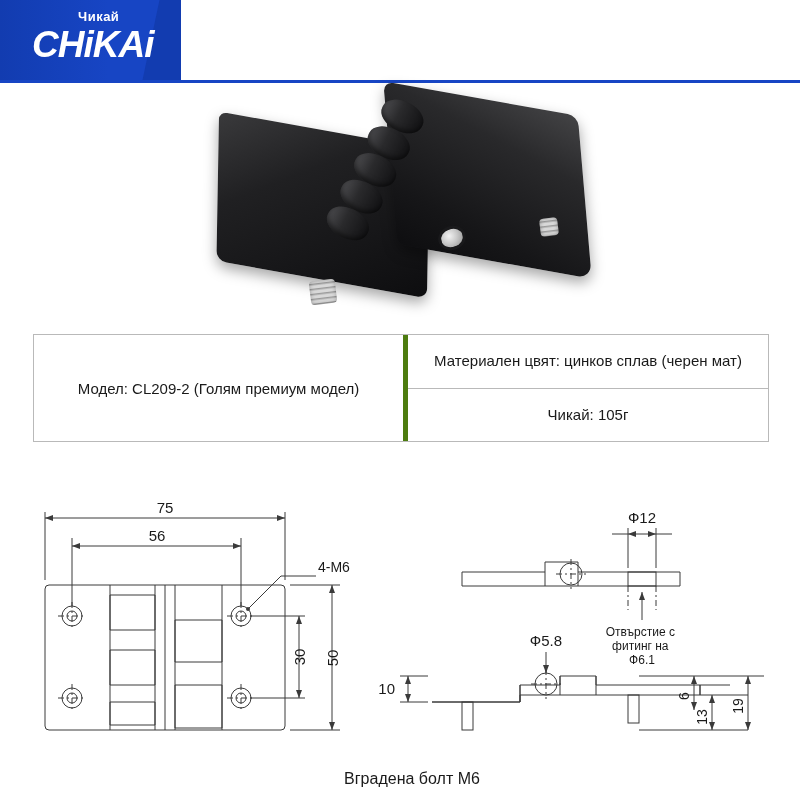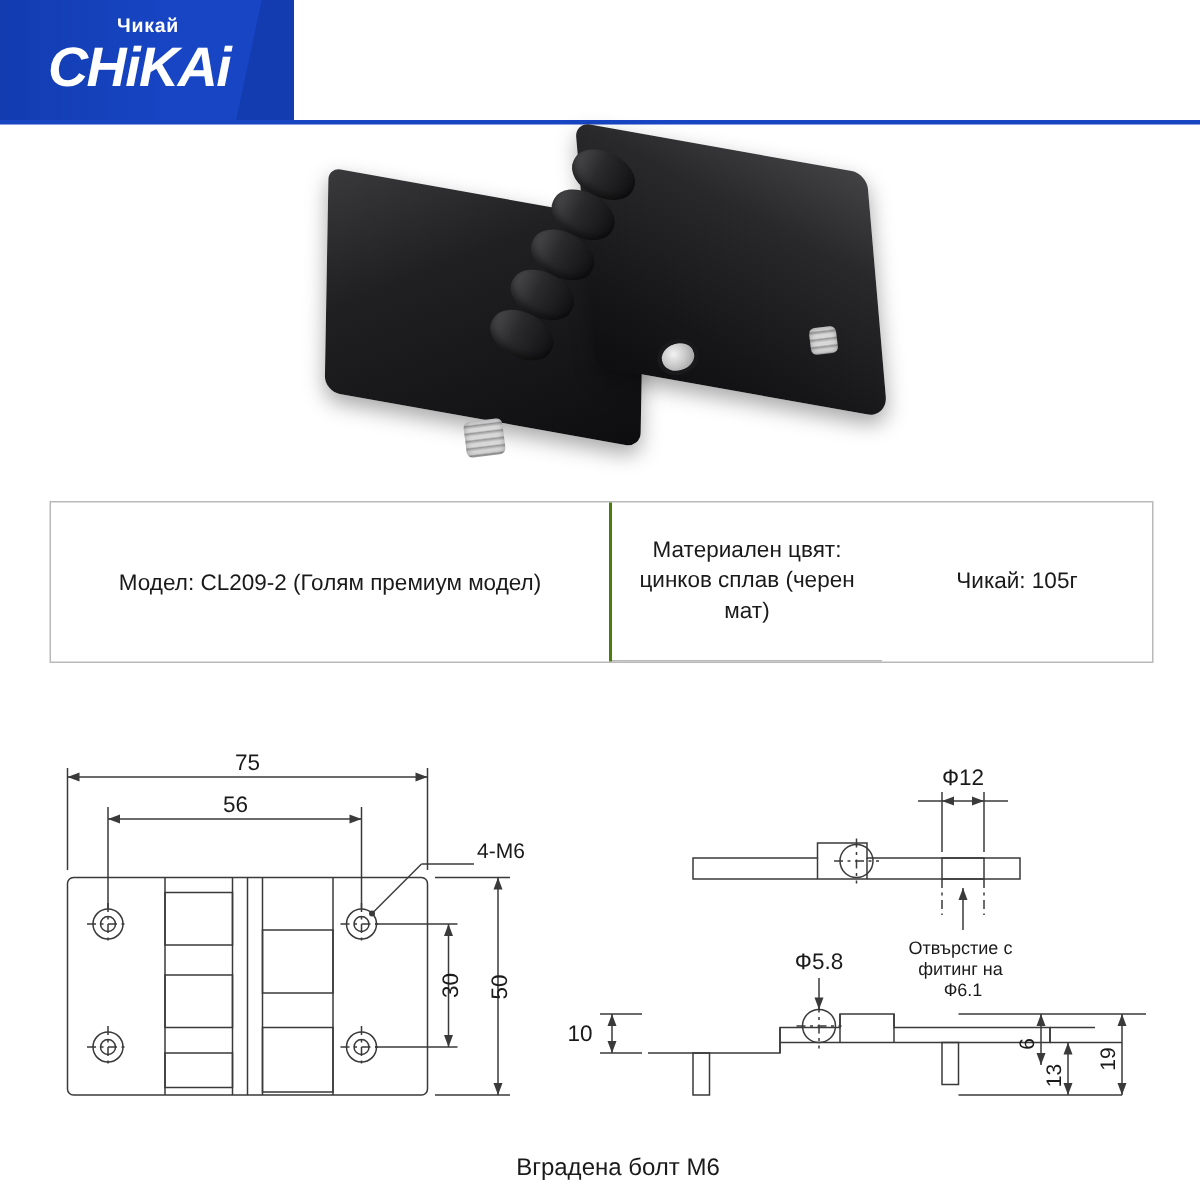--- a/index.html
+++ b/index.html
@@ -14,21 +14,21 @@
     color: #1a1a1a;
     overflow: hidden;
     position: relative;
   }
 
   
   .brand-bar {
     position: absolute;
     left: 0;
     top: 0;
-    width: 196px;
+    width: 181px;
     height: 80px;
     background: #1a3fb8;
     background: linear-gradient(90deg,#123cb0 0%, #1745c4 60%, #1745c4 100%);
     overflow: hidden;
   }
   .brand-bar:after{
     content:"";
     position:absolute;
     right:-30px; top:0;
     width:60px; height:80px;
@@ -154,33 +154,33 @@
     left: 33px;
     top: 334px;
     width: 736px;
     height: 108px;
     border: 1px solid #b9b9b9;
     box-sizing: border-box;
     display: flex;
   }
   .spec-left {
     width: 374px;
-    border-right: 2px solid #4d7c0f;
+    border-right: 5px solid #4d7c0f;
     display: flex;
     align-items: center;
     justify-content: center;
     padding: 0 12px;
     box-sizing: border-box;
     font-size: 15px;
     text-align: center;
   }
   .spec-right {
     flex: 1;
     display: flex;
-    flex-direction: row;
+    flex-direction: column;
   }
   .spec-right .cell {
     flex: 1;
     display: flex;
     align-items: center;
     justify-content: center;
     text-align: center;
     padding: 0 10px;
     box-sizing: border-box;
     font-size: 15px;

